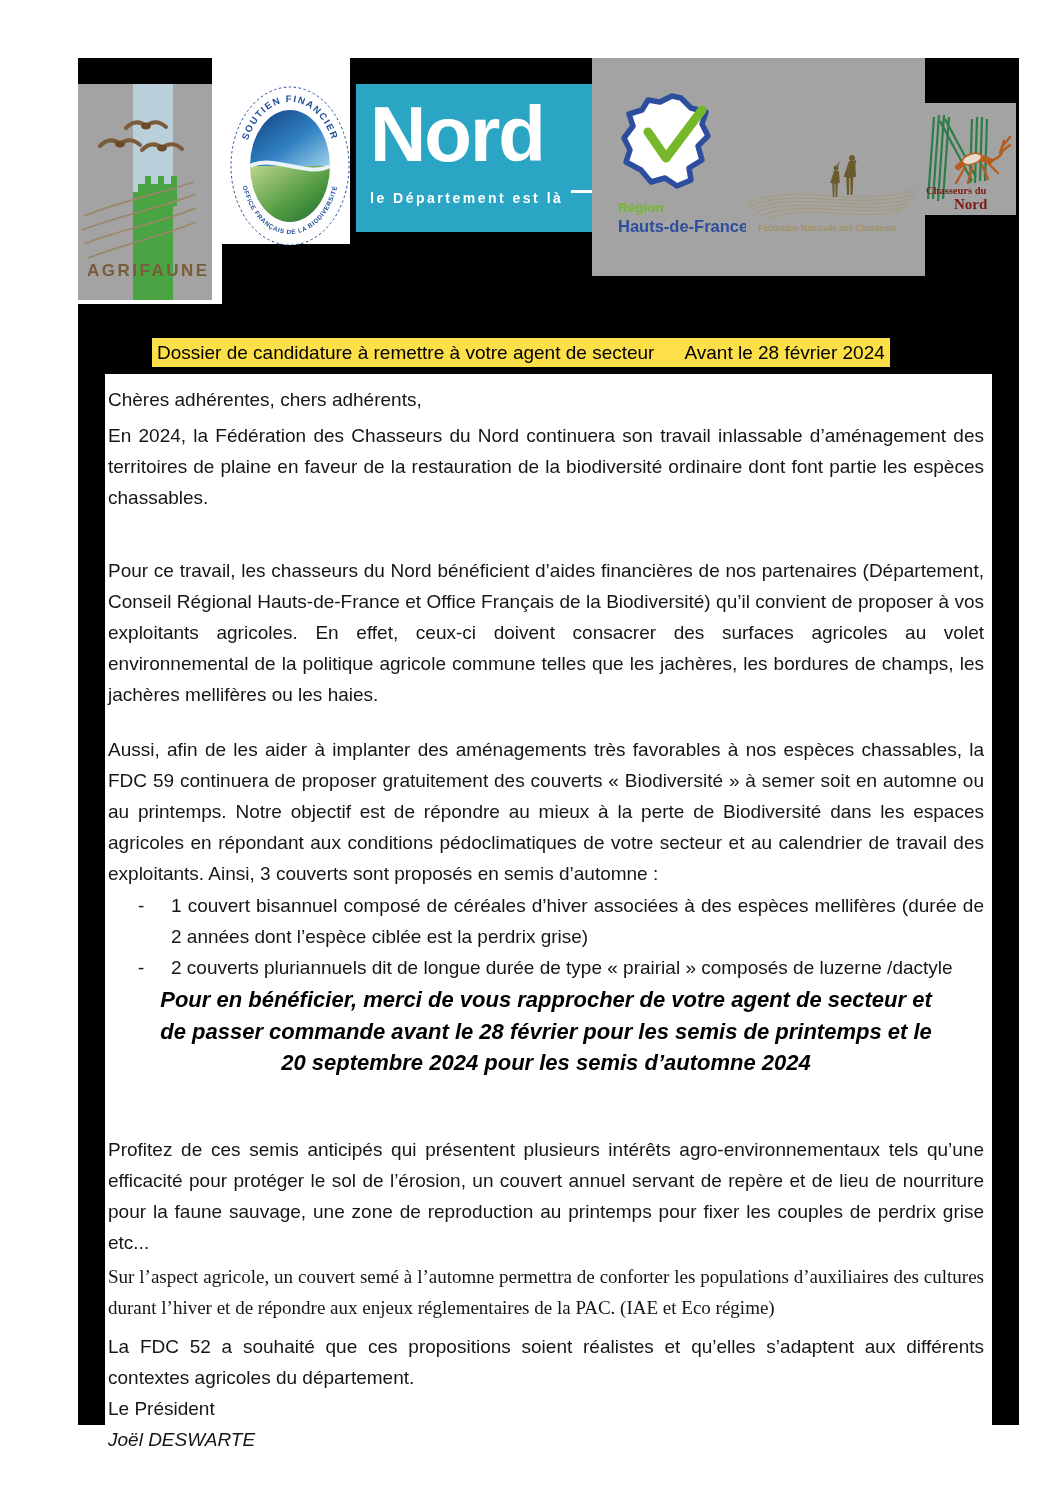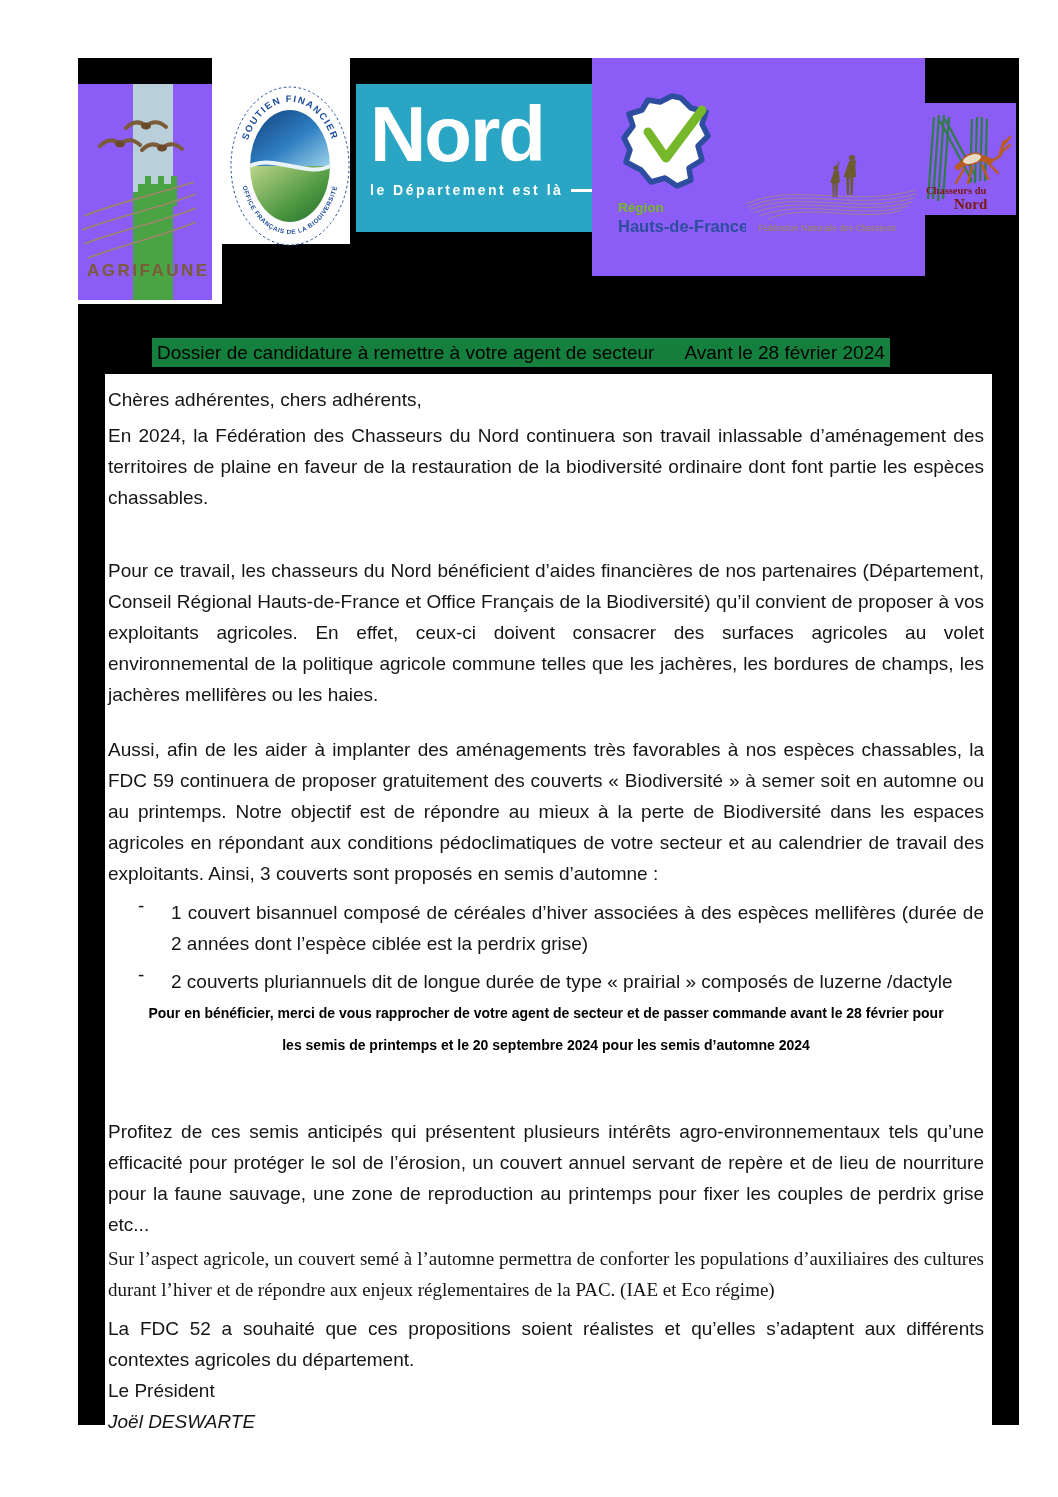--- a/index.html
+++ b/index.html
@@ -3,54 +3,54 @@
 <meta charset="utf-8">
 <style>
   html,body{margin:0;padding:0;}
   body{
     width:1058px;height:1497px;position:relative;background:#ffffff;
     font-family:"Liberation Sans", sans-serif;color:#111;
     -webkit-font-smoothing:antialiased;
   }
   .abs{position:absolute;}
   .blk{position:absolute;background:#000;}
-  .card{position:absolute;background:#8b5cf6;}
+  .card{position:absolute;background:#a3a3a3;}
 
   
   #nord-card{left:356px;top:84px;width:236px;height:148px;background:#2aa5c3;
     display:flex;flex-direction:column;justify-content:flex-start;align-items:flex-start;
     padding:2px 10px 0 14px;box-sizing:border-box;}
   #nord-card .nord-title{color:#fff;font-weight:bold;font-size:78px;line-height:96px;letter-spacing:-2px;}
-  #nord-card .nord-tagline{display:flex;align-items:center;color:#fff;}
+  #nord-card .nord-tagline{display:flex;align-items:flex-start;margin-top:8px;color:#fff;}
   #nord-card .nord-tagline .tg{font-size:14px;font-weight:bold;letter-spacing:2.5px;white-space:nowrap;}
   #nord-card .dash{width:22px;height:3px;background:#fff;margin-left:8px;}
   #nord-card .dot{width:6px;height:6px;border-radius:50%;background:#fff;margin-left:2px;}
 
   #hdf-clip{position:absolute;left:22px;top:26px;width:132px;height:172px;overflow:hidden;}
 
   
-  #banner{position:absolute;left:152px;top:338px;height:29px;background:#15803d;
+  #banner{position:absolute;left:152px;top:338px;height:29px;background:#fde047;
     display:flex;align-items:center;padding:0 5px;white-space:nowrap;
     font-size:19px;color:#000;}
   #banner .gap{display:inline-block;width:30px;}
 
   
   #letter{position:absolute;left:105px;top:374px;width:887px;box-sizing:border-box;
     padding:0 8px 0 3px;font-size:19px;line-height:31px;color:#151515;}
   #letter p{margin:0;text-align:justify;}
   .salutation{margin-top:10px !important;margin-left:30px;text-align:left !important;}
   .p-intro{margin-top:5px !important;}
   .p-partners{margin-top:42px !important;}
   .p-couverts{margin-top:24px !important;}
   .bullets{margin-top:1px;}
   .bullet{display:flex;}
   .bullet .dashcol{flex:0 0 33px;margin-left:30px;text-align:left;}
-  .bullet .btxt{flex:1;text-align:justify;margin-top:7px;}
+  .bullet .btxt{flex:1;text-align:justify;}
   .cta{margin-top:1px !important;padding:0 38px;text-align:center !important;
-    font-weight:bold;font-size:14px;line-height:31.5px;color:#000;}
+    font-weight:bold;font-size:22px;line-height:31.5px;color:#000;font-style:italic;}
   .p-profitez{margin-top:55px !important;}
   .p-agricole{margin-top:3px !important;font-family:Liberation Serif, serif;}
   .p-fdc{margin-top:8px !important;}
   .closing{margin-top:0;text-align:right;padding-right:6px;}
   .closing .role{margin-top:0;}
   .closing .name{margin-top:10px;font-style:italic;}
 </style>
 </head>
 <body>
 

